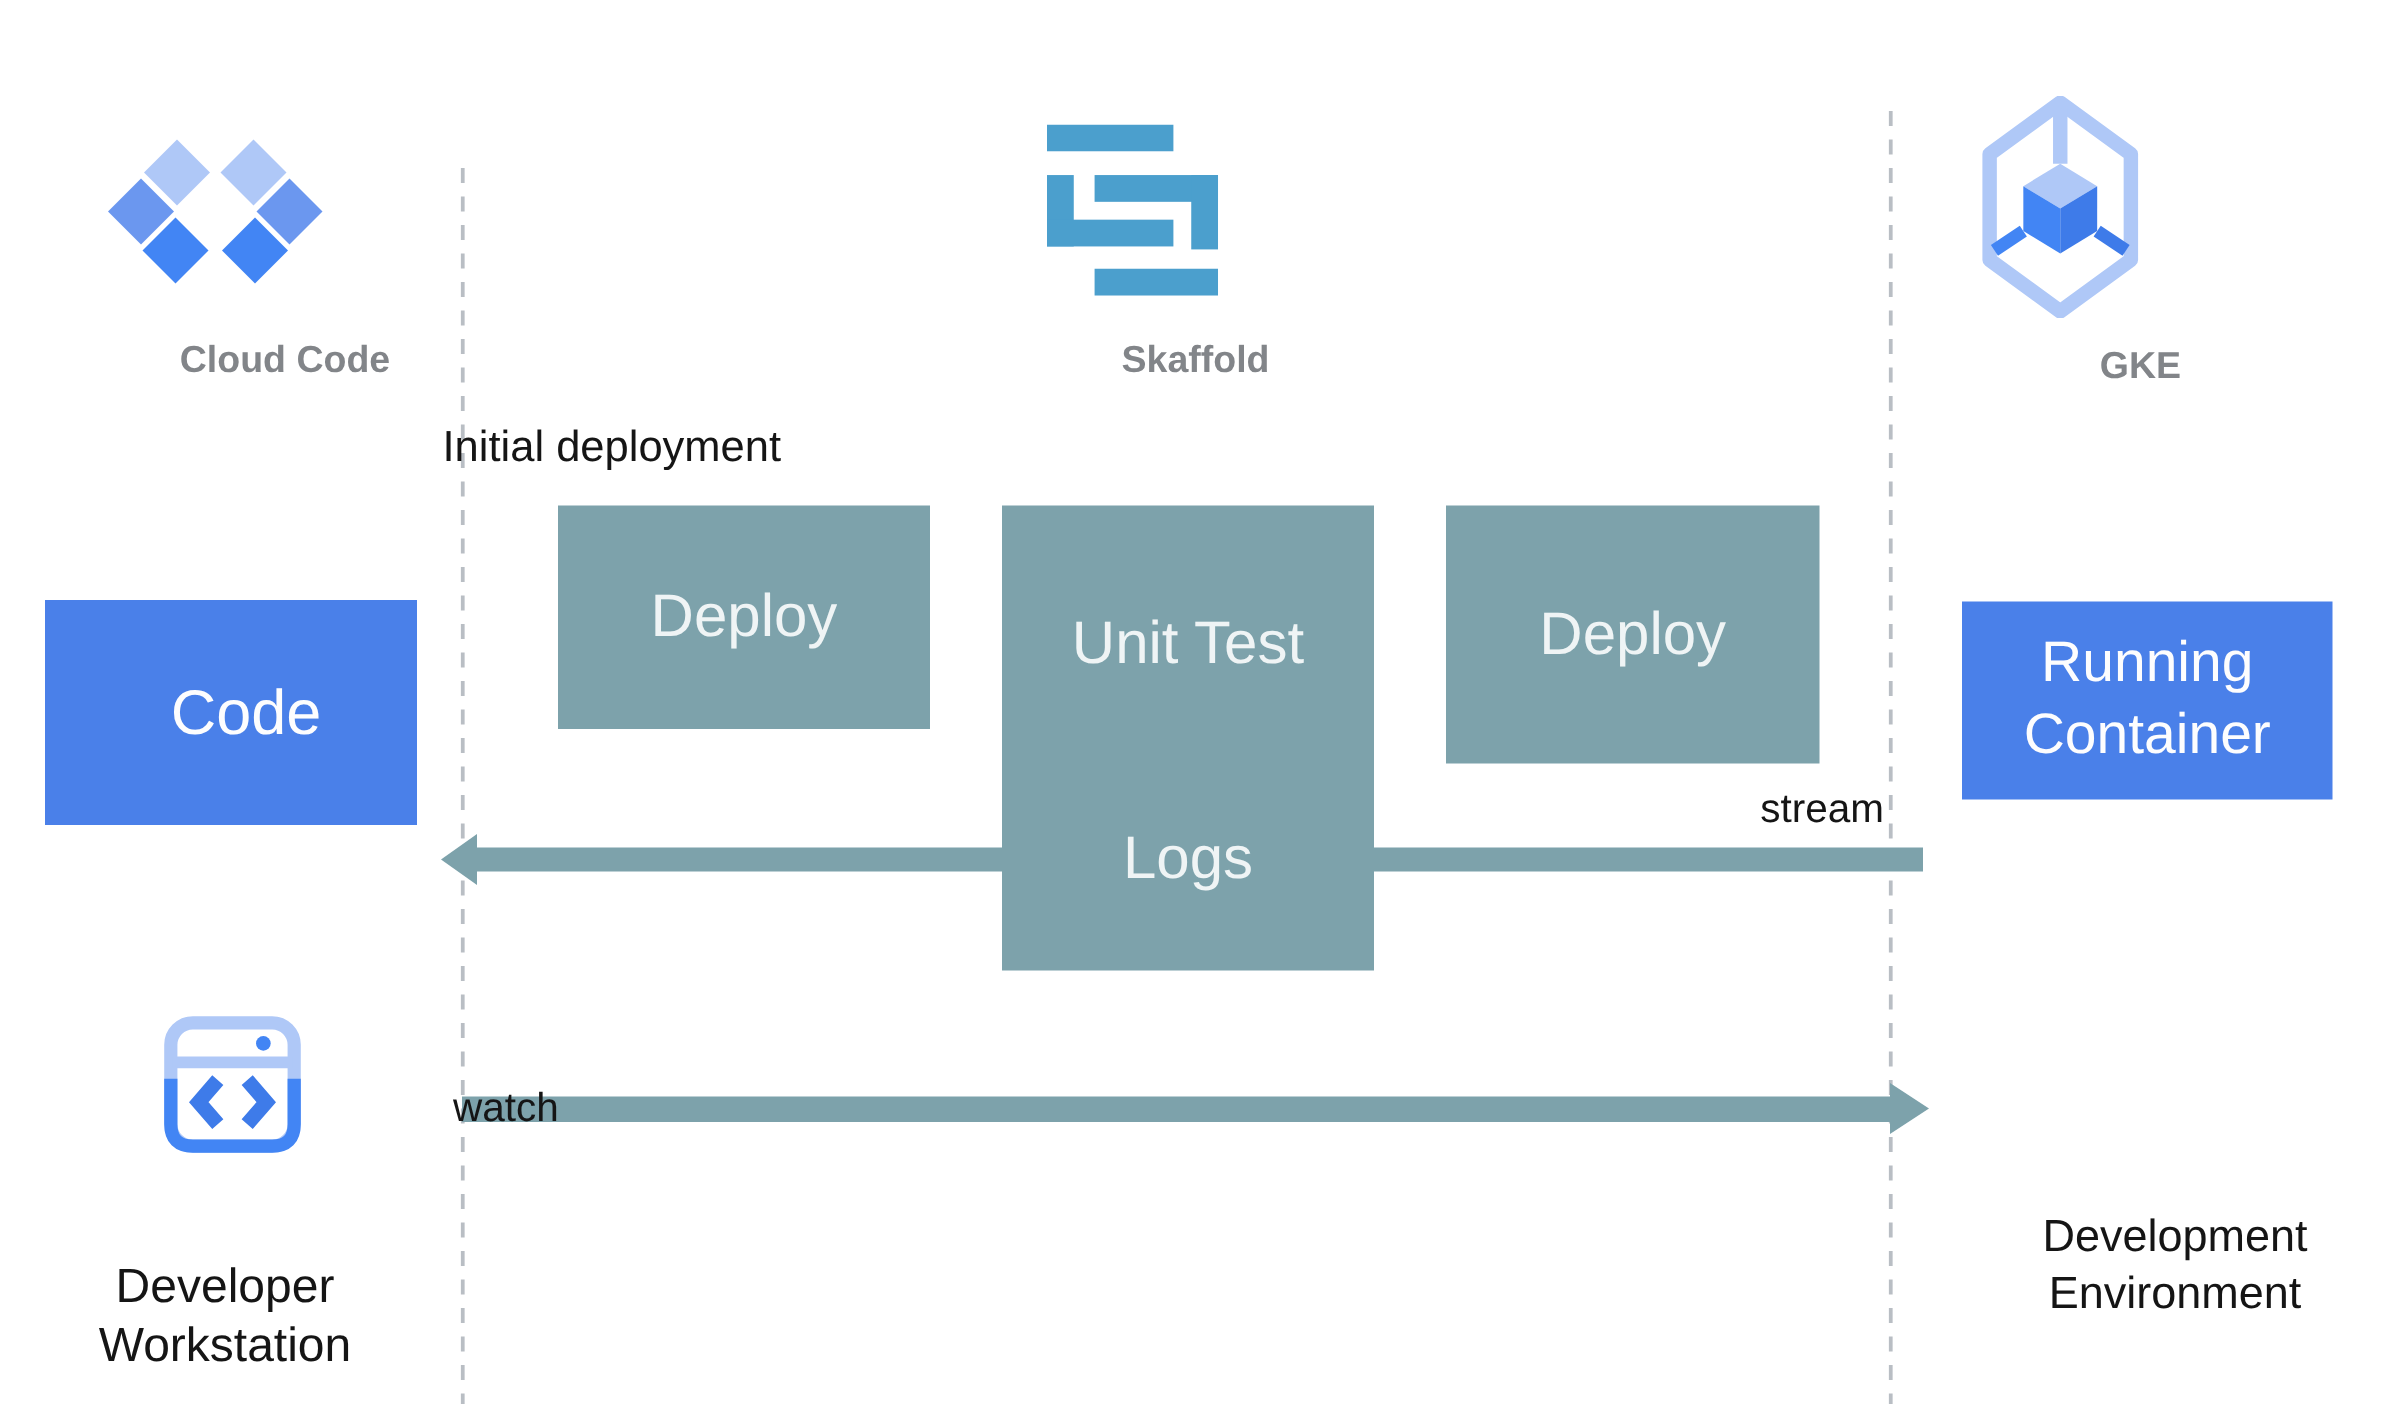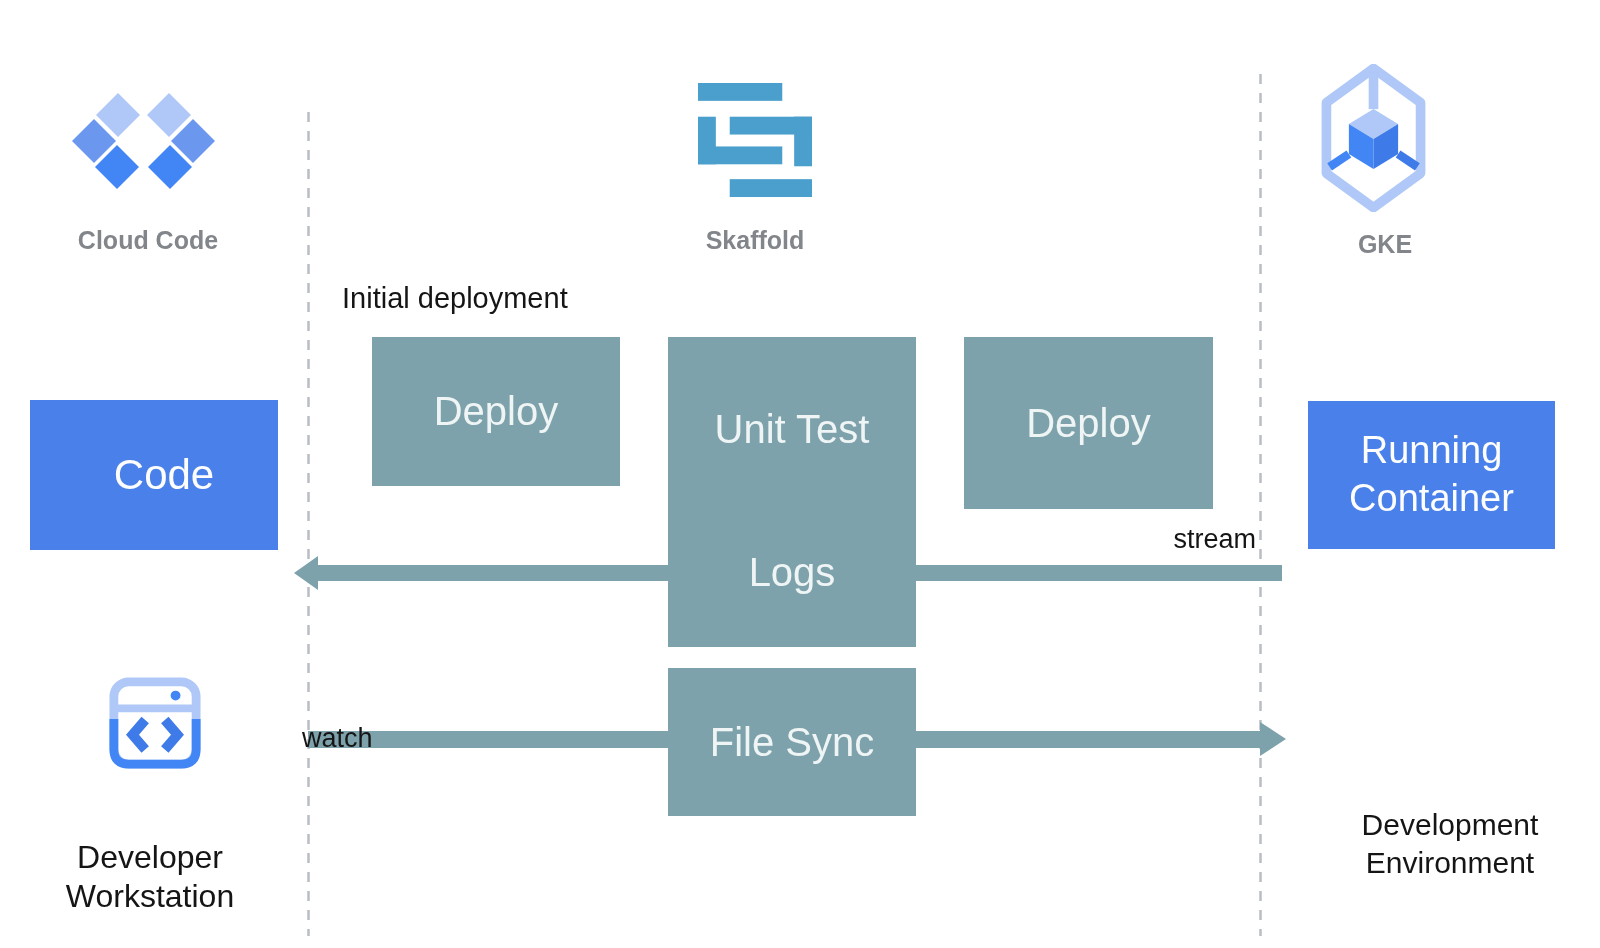--- a/index.html
+++ b/index.html
@@ -23,21 +23,21 @@
 
   
   .arrow-bar { position:absolute; background:var(--teal,#7DA2AB); z-index:1; }
   .head { position:absolute; width:0; height:0; border-style:solid; z-index:1; }
   .head-left  { border-width:17px 24px 17px 0; border-color:transparent var(--teal,#7DA2AB) transparent transparent; }
   .head-right { border-width:17px 0 17px 26px; border-color:transparent transparent transparent var(--teal,#7DA2AB); }
 
   
   .caption {
     position:absolute; color:var(--gray-caption,#828589); font-weight:700;
-    font-size:25px; text-align:center; z-index:3;
+    font-size:25px; text-align:center; z-index:3;margin-left:42px;
   }
   .note { position:absolute; color:var(--text-dark,#151515); z-index:3; }
   .note-sm { font-size:27px; }
   .note-md { font-size:29px; }
   .note-lg { font-size:32px; line-height:1.22; text-align:center; }
   .note-lg2 { font-size:30px; line-height:1.27; text-align:center; }
   .icon { position:absolute; z-index:2; }
 </style>
 </head>
 <body>
@@ -75,21 +75,21 @@
     <polygon points="50,4 94,36 94,102 50,134 6,102 6,36" fill="none" stroke="var(--light-blue,#AFC8F7)" stroke-width="9" stroke-linejoin="round"></polygon>
     <line x1="50" y1="8" x2="50" y2="42" stroke="var(--light-blue,#AFC8F7)" stroke-width="9"></line>
     <line x1="27" y1="84" x2="9" y2="96" stroke="var(--google-blue,#4285F4)" stroke-width="8"></line>
     <line x1="73" y1="84" x2="91" y2="96" stroke="var(--deep-blue,#3E7BE9)" stroke-width="8"></line>
     <polygon points="50,42 73,56 50,70 27,56" style="fill:var(--light-blue,#AFC8F7)"></polygon>
     <polygon points="27,56 50,70 50,98 27,84" style="fill:var(--google-blue,#4285F4)"></polygon>
     <polygon points="50,70 73,56 73,84 50,98" style="fill:var(--deep-blue,#3E7BE9)"></polygon>
   </svg>
   <div class="caption" style="left:1285px; top:230px; width:200px;">GKE</div>
 
-  <div class="note note-md" style="left:295px; top:282px;margin-left:47px;">Initial deployment</div>
+  <div class="note note-md" style="left:295px; top:282px;">Initial deployment</div>
 
   <div class="arrow-bar" style="left:312px; top:565px; width:970px; height:16px;"></div>
   <div class="head head-left" style="left:294px; top:556px;"></div>
   <div class="note note-sm" style="left:1100px; top:524px; width:156px; text-align:right;">stream</div>
 
   <div class="arrow-bar" style="left:308px; top:731px; width:954px; height:17px;"></div>
   <div class="head head-right" style="left:1260px; top:722px;"></div>
   <div class="note note-sm" style="left:302px; top:707px;margin-top:16px;">watch</div>
 
   <div class="box blue-box" style="left:30px; top:400px; width:248px; height:150px;">
@@ -100,24 +100,21 @@
   </div>
   <div class="box teal-box" style="left:668px; top:337px; width:248px; height:185px;">
     <span>Unit Test</span>
   </div>
   <div class="box teal-box" style="left:964px; top:337px; width:249px; height:172px;">
     <span>Deploy</span>
   </div>
   <div class="box teal-box" style="left:668px; top:498px; width:248px; height:149px;">
     <span>Logs</span>
   </div>
-  <div class="box teal-box" style="left:668px; top:668px; width:248px; height:148px;">
-    <span>File Sync</span>
-  </div>
-  <div class="box blue-box wrap" style="left:1308px; top:401px; width:247px; height:148px;">
+  <div class="box blue-box wrap" style="left:1308px; top:401px; width:247px; height:132px;">
     <span>Running Container</span>
   </div>
 
   <svg class="icon" style="left:108px; top:676px;" width="94" height="94" viewBox="0 0 96 96">
     <rect x="6" y="6" width="84" height="84" rx="15" fill="none" stroke="var(--light-blue,#AFC8F7)" stroke-width="9"></rect>
     <path d="M6,44 L6,75 Q6,90 21,90 L75,90 Q90,90 90,75 L90,44" fill="none" stroke="var(--google-blue,#4285F4)" stroke-width="9"></path>
     <line x1="7" y1="33" x2="89" y2="33" stroke="var(--light-blue,#AFC8F7)" stroke-width="8"></line>
     <circle cx="69" cy="20" r="5" style="fill:var(--google-blue,#4285F4)"></circle>
     <path d="M38,45 L25,60 L38,75" fill="none" stroke="var(--deep-blue,#3E7BE9)" stroke-width="10"></path>
     <path d="M58,45 L71,60 L58,75" fill="none" stroke="var(--deep-blue,#3E7BE9)" stroke-width="10"></path>

